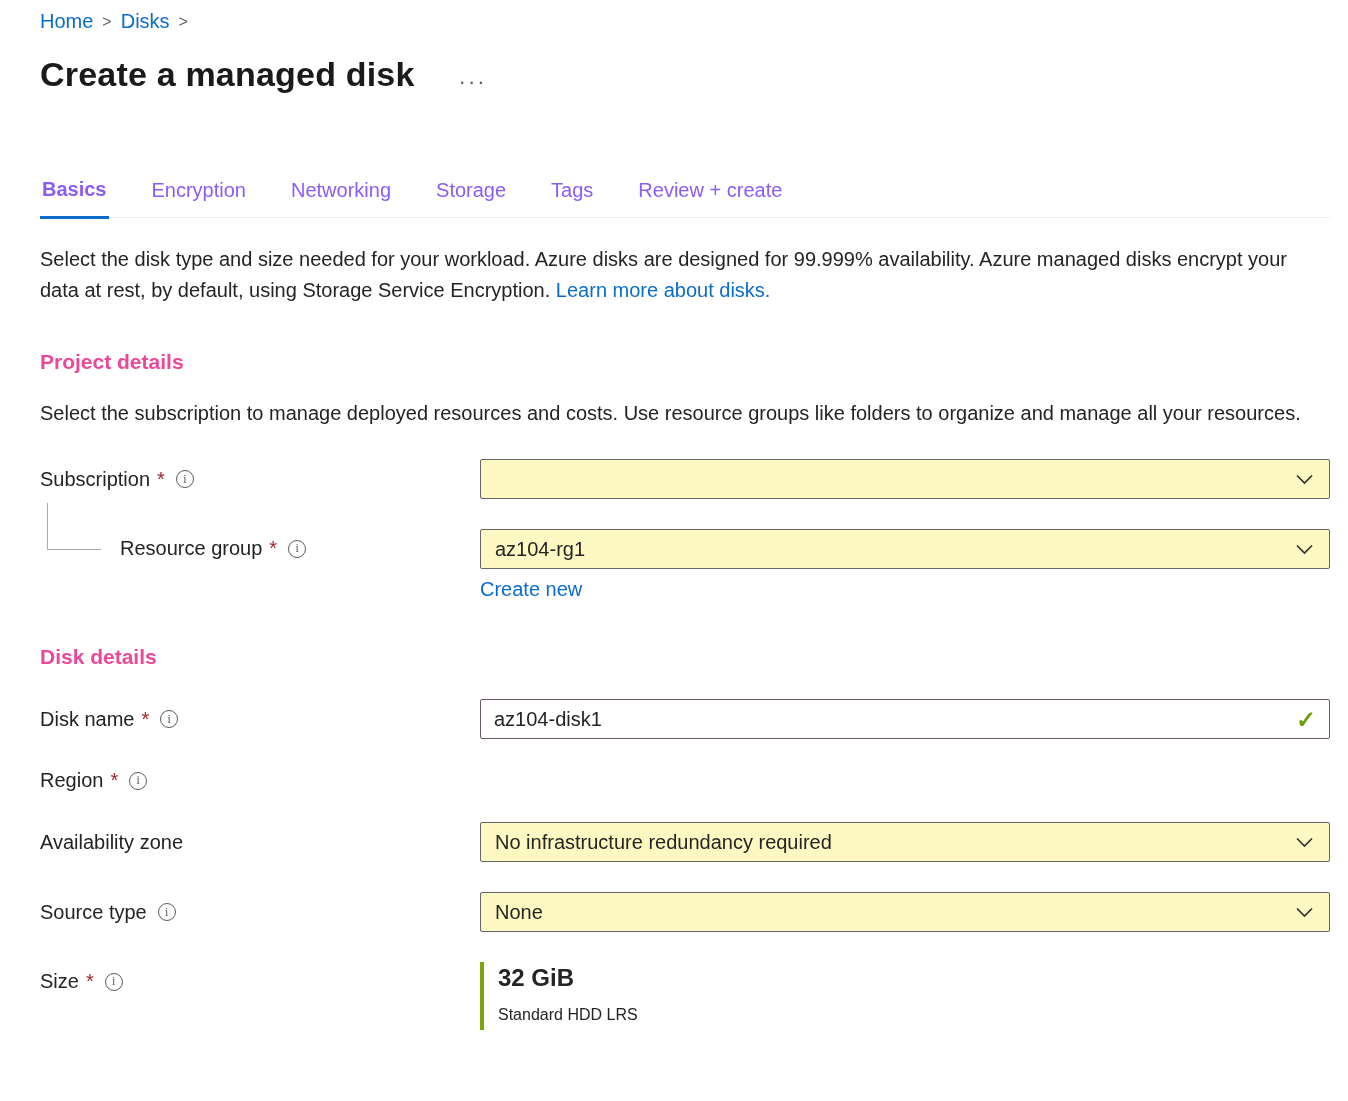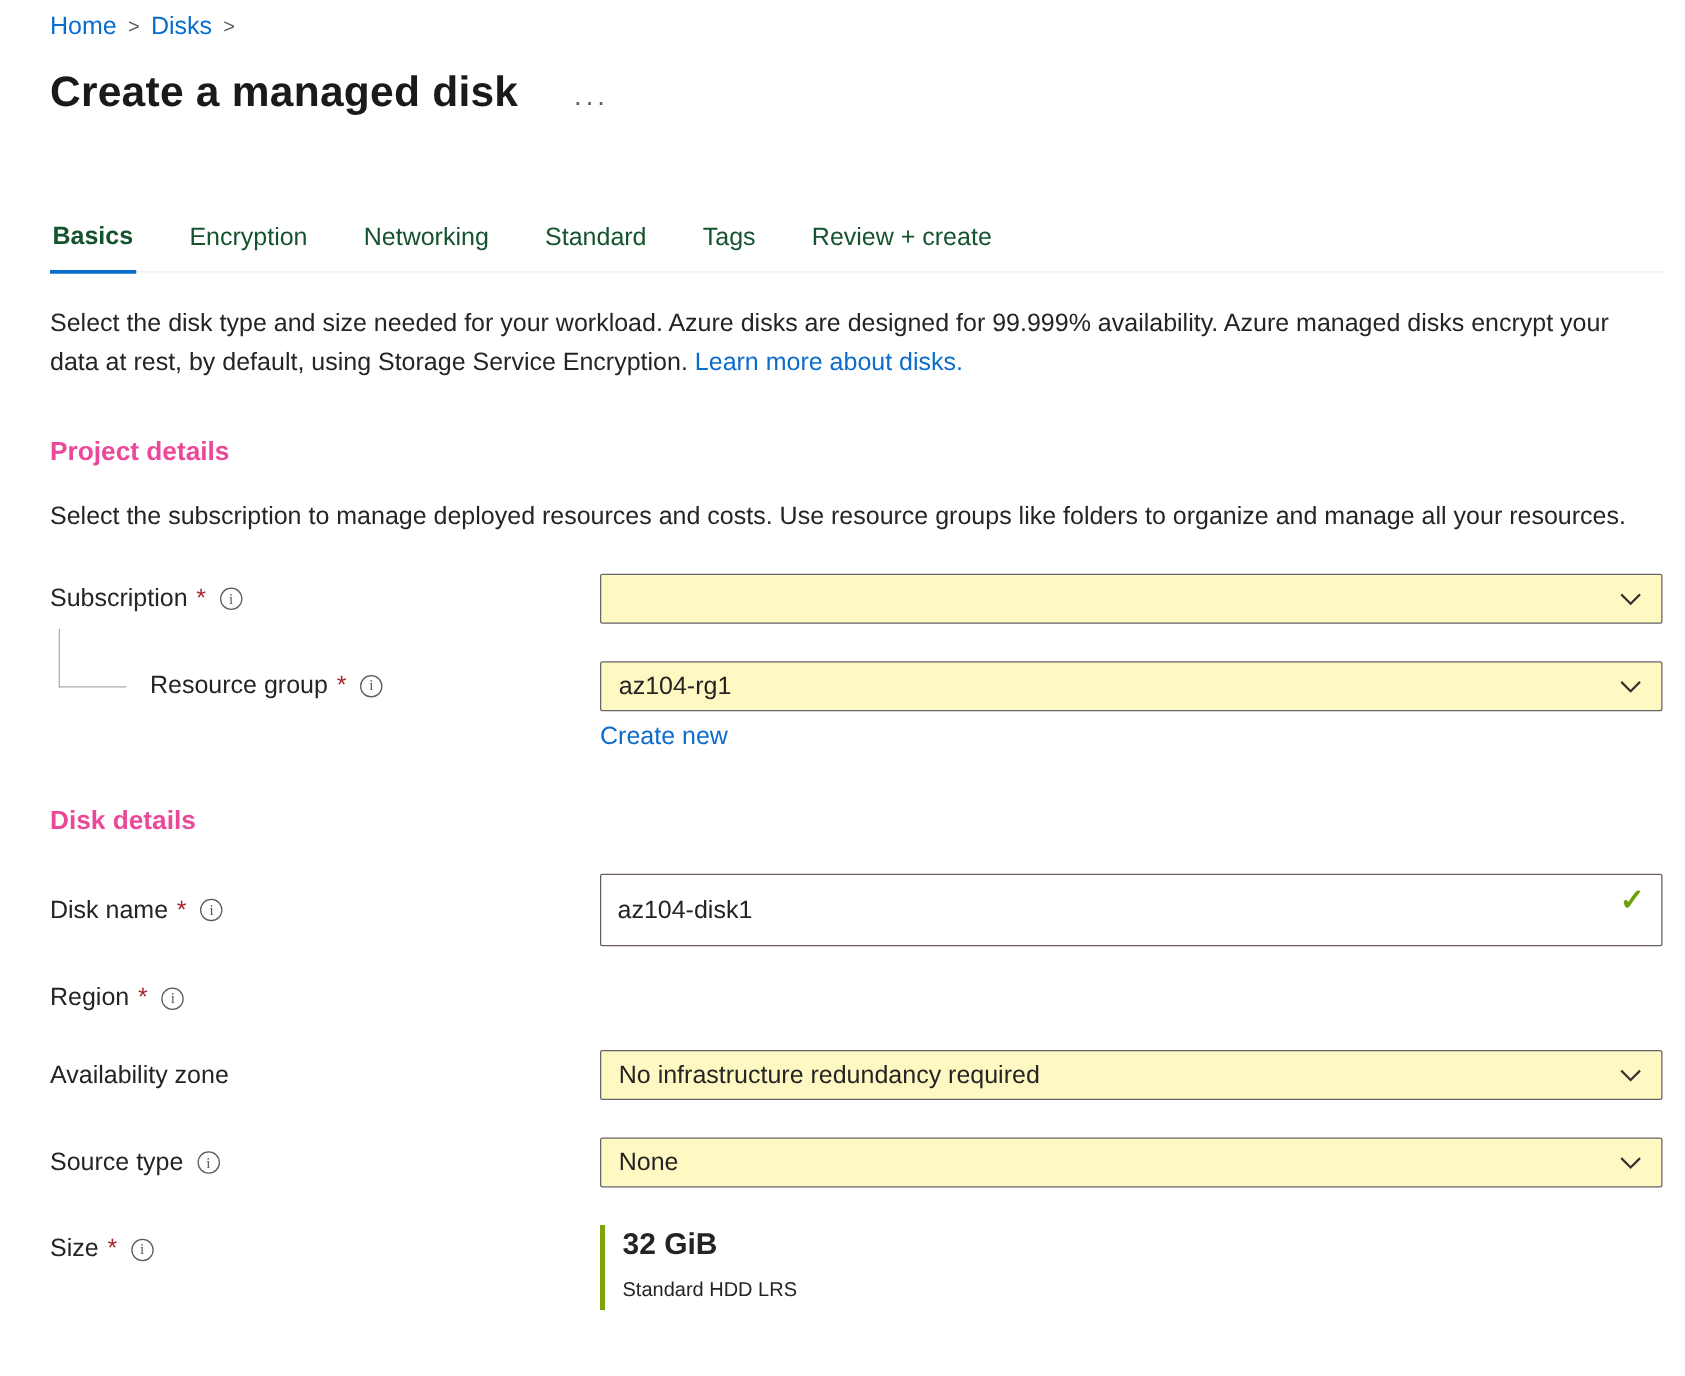--- a/index.html
+++ b/index.html
@@ -19,21 +19,21 @@
 
   
   .title-row { display: flex; align-items: center; margin-top: 22px; }
   h1 { font-size: 34px; font-weight: 700; color: #1b1a19; letter-spacing: 0.2px; }
   .more-btn { margin-left: 44px; color: #605e5c; font-size: 22px; letter-spacing: 2px; cursor: pointer; line-height: 10px; padding-top: 14px; }
 
   
   .tabs { display: flex; gap: 41px; margin-top: 84px; border-bottom: 1px solid #f0efee; }
   .tab {
     background: none; border: none; font-family: inherit; font-size: 20px;
-    color: #14532d; padding: 0 2px 15px 2px; cursor: pointer;
+    color: #8b5cf6; padding: 0 2px 15px 2px; cursor: pointer;
   }
   .tab.active { font-weight: 700; border-bottom: 3px solid #0a6ccb; margin-bottom: -2px; }
 
   
   .intro { margin-top: 26px; line-height: 31px; max-width: 1295px; }
   .intro a, .link { color: #0a6ccb; text-decoration: none; cursor: pointer; }
   h2 { font-size: 21px; font-weight: 700; margin-top: 44px; color: #ec4899; }
   .section-desc { margin-top: 24px; line-height: 31px; max-width: 1295px; }
 
   
@@ -58,21 +58,21 @@
   .select {
     height: 40px; border: 1px solid #67636a; border-radius: 2px; background: #fef9c3;
     display: flex; align-items: center; justify-content: space-between;
     padding: 0 16px 0 14px; cursor: pointer;
   }
   .select .val { font-size: 20px; color: #252423; }
   .chevron { flex: 0 0 auto; margin-left: 10px; display: block; }
 
   .text-input-wrap { position: relative; }
   .text-input {
-    width: 100%; height: 58px; border: 1px solid #6b5a6b; border-radius: 2px;
+    width: 100%; height: 40px; border: 1px solid #6b5a6b; border-radius: 2px;
     font-family: inherit; font-size: 20px; color: #252423; padding: 0 44px 0 13px;
     outline: none;
   }
   .check-icon {
     position: absolute; right: 14px; top: 7px; color: #6fa00a;
     font-size: 24px; font-weight: 700;
   }
 
   .create-new { display: inline-block; margin-top: 9px; font-size: 20px; }
 
@@ -95,21 +95,21 @@
 
   <div class="title-row">
     <h1>Create a managed disk</h1>
     <span class="more-btn">···</span>
   </div>
 
   <div class="tabs">
     <button class="tab active">Basics</button>
     <button class="tab">Encryption</button>
     <button class="tab">Networking</button>
-    <button class="tab">Standard</button>
+    <button class="tab">Storage</button>
     <button class="tab">Tags</button>
     <button class="tab">Review + create</button>
   </div>
 
   <p class="intro">
     <span>Select the disk type and size needed for your workload. Azure disks are designed for 99.999% availability. Azure managed disks encrypt your data at rest, by default, using Storage Service Encryption.</span>
     <a>Learn more about disks.</a>
   </p>
 
   <h2>Project details</h2>

